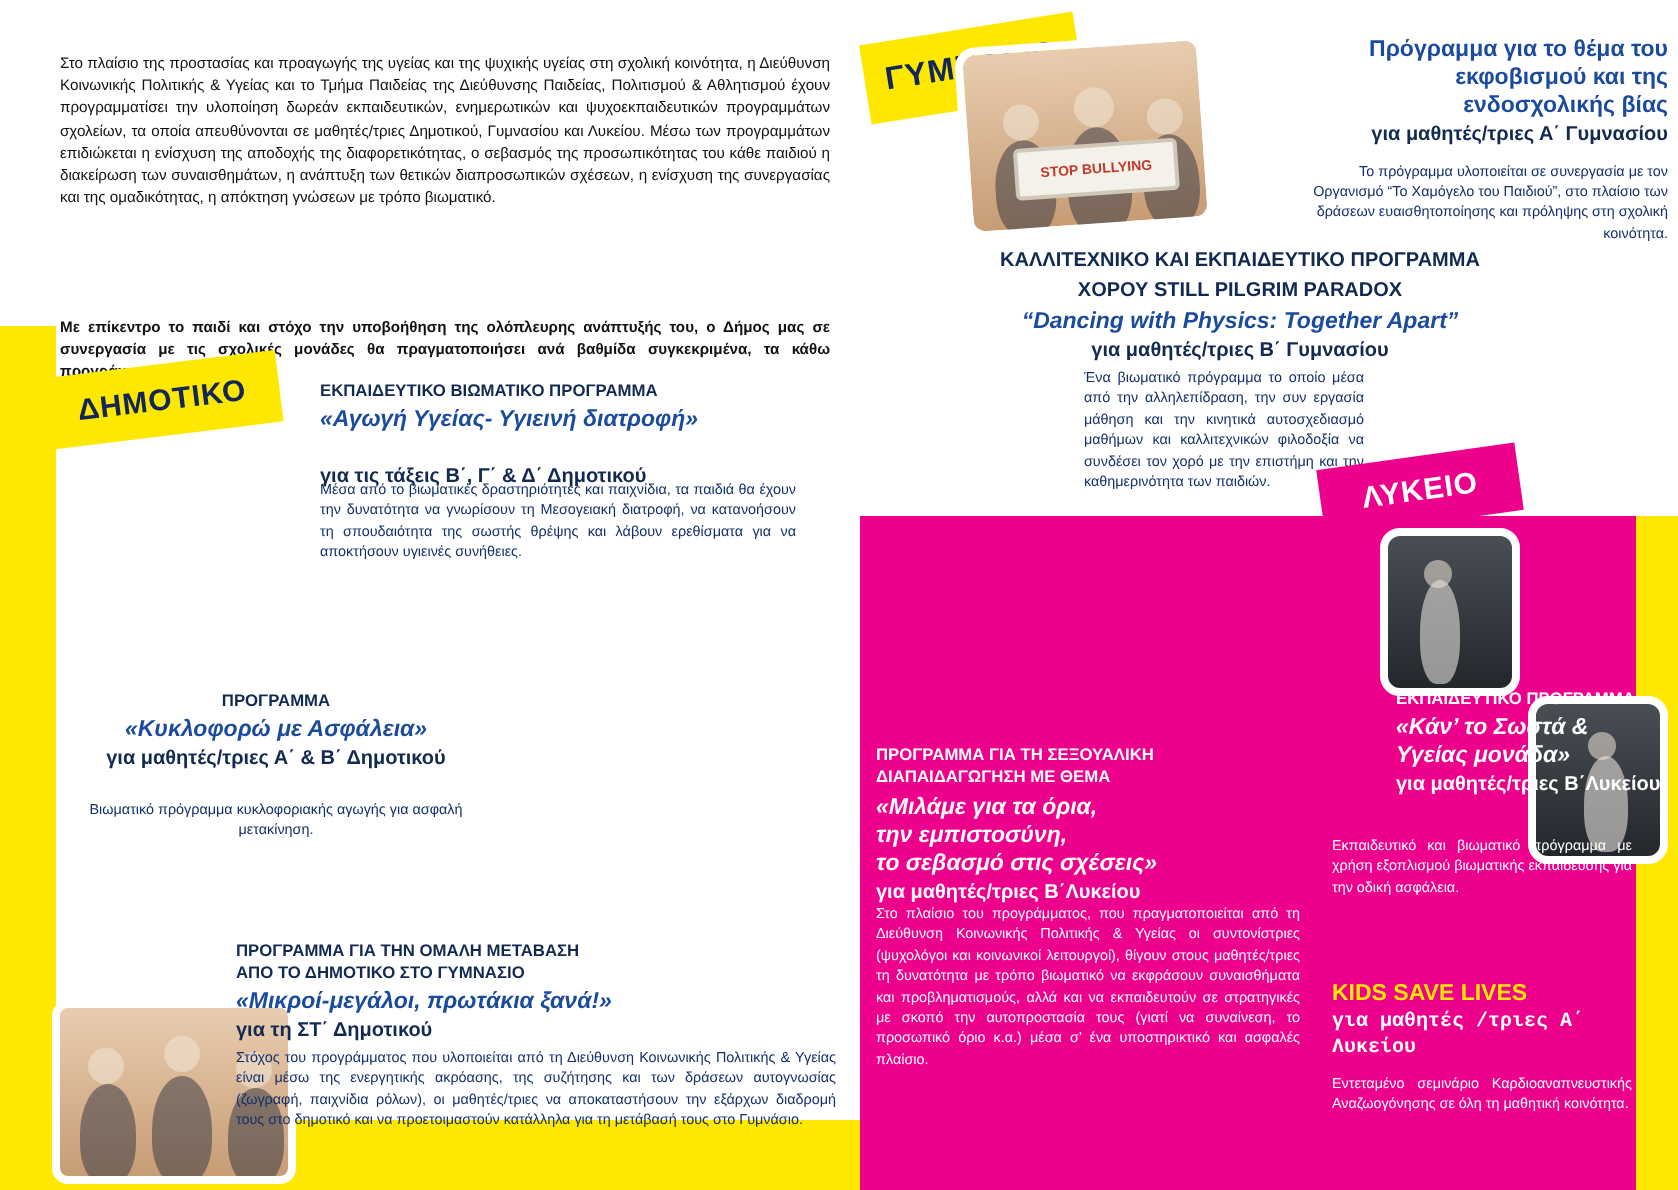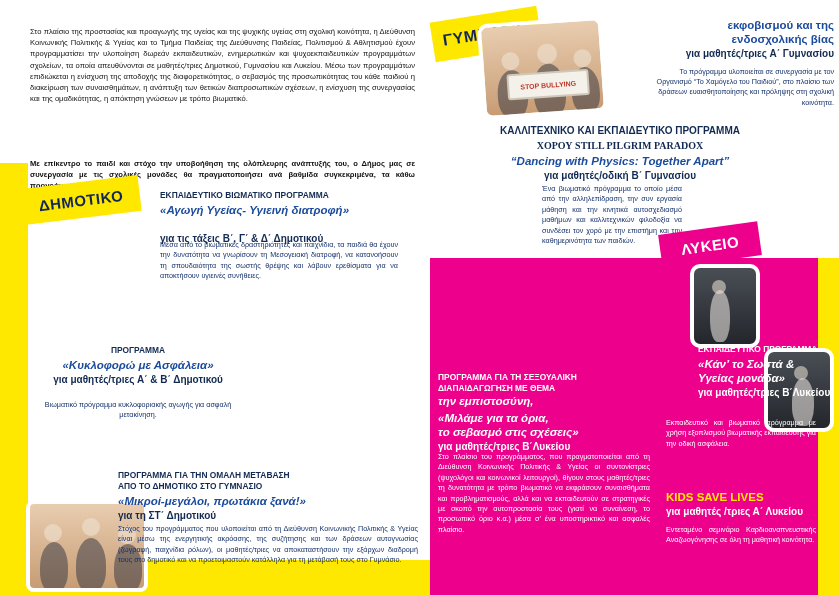--- a/index.html
+++ b/index.html
@@ -69,31 +69,32 @@
   <div class="fig" style="left:48px;top:40px;width:32px;height:54px;"></div>
   <div class="fig" style="left:86px;top:46px;width:28px;height:46px;"></div>
   <div class="fig2" style="left:18px;top:26px;width:18px;height:18px;"></div>
   <div class="fig2" style="left:54px;top:20px;width:20px;height:20px;"></div>
   <div class="fig2" style="left:90px;top:28px;width:18px;height:18px;"></div>
   <div style="position:absolute;left:22px;top:48px;width:78px;height:22px;background:#f4f1ea;border:2px solid #cfc8b8;border-radius:3px;
               font-size:7px;font-weight:bold;color:#c0392b;display:flex;align-items:center;justify-content:center;text-align:center;">STOP BULLYING</div>
 </div>
 
 <div class="pg" style="left:608px;top:18px;width:226px;">
+  <div class="h-lg title-blue right">Πρόγραμμα για το θέμα του</div>
   <div class="h-lg title-blue right">εκφοβισμού και της</div>
   <div class="h-lg title-blue right">ενδοσχολικής βίας</div>
   <div class="h-md title-dark right" style="margin-top:2px;">για μαθητές/τριες Α΄ Γυμνασίου</div>
   <div class="body-sm right" style="margin-top:6px;color:#13306b;margin-left:37px;">Το πρόγραμμα υλοποιείται σε συνεργασία με τον Οργανισμό “Το Χαμόγελο του Παιδιού”, στο πλαίσιο των δράσεων ευαισθητοποίησης και πρόληψης στη σχολική κοινότητα.</div>
 </div>
 
 <div class="pg" style="left:419px;top:125px;width:402px;">
   <div class="h-md title-dark center">ΚΑΛΛΙΤΕΧΝΙΚΟ ΚΑΙ ΕΚΠΑΙΔΕΥΤΙΚΟ ΠΡΟΓΡΑΜΜΑ</div>
-  <div class="h-md title-dark center" style="margin-top:2px;font-family:Liberation Serif, serif;">ΧΟΡΟΥ STILL PILGRIM PARADOX</div>
+  <div class="h-md title-dark center" style="margin-top:2px;">ΧΟΡΟΥ STILL PILGRIM PARADOX</div>
   <div class="h-lg title-blue center ital" style="margin-top:2px;">“Dancing with Physics: Together Apart”</div>
-  <div class="h-md title-dark center" style="margin-top:2px;">για μαθητές/οδική Β΄ Γυμνασίου</div>
+  <div class="h-md title-dark center" style="margin-top:2px;">για μαθητές/τριες Β΄ Γυμνασίου</div>
 </div>
 
 <div class="pg photo rounded frame-white ph-dark" style="left:690px;top:168px;width:70px;height:84px;">
   <div class="fig" style="left:16px;top:22px;width:20px;height:52px;background:rgba(230,225,220,.6);"></div>
   <div class="fig2" style="left:18px;top:12px;width:14px;height:14px;"></div>
 </div>
 <div class="pg photo rounded frame-white ph-dark" style="left:764px;top:168px;width:70px;height:84px;">
   <div class="fig" style="left:24px;top:26px;width:22px;height:48px;background:rgba(230,225,220,.6);"></div>
   <div class="fig2" style="left:26px;top:14px;width:14px;height:14px;"></div>
 </div>
@@ -130,32 +131,32 @@
   <div class="h-lg title-blue ital" style="margin-top:2px;">«Μικροί-μεγάλοι, πρωτάκια ξανά!»</div>
   <div class="h-md title-dark" style="margin-top:2px;">για τη ΣΤ΄ Δημοτικού</div>
 </div>
 <div class="pg body-sm just" style="left:118px;top:524px;width:300px;color:#13306b;">Στόχος του προγράμματος που υλοποιείται από τη Διεύθυνση Κοινωνικής Πολιτικής &amp; Υγείας είναι μέσω της ενεργητικής ακρόασης, της συζήτησης και των δράσεων αυτογνωσίας (ζωγραφή, παιχνίδια ρόλων), οι μαθητές/τριες να αποκαταστήσουν την εξάρχων διαδρομή τους στο δημοτικό και να προετοιμαστούν κατάλληλα για τη μετάβασή τους στο Γυμνάσιο.</div>
 
 <div class="pg sticker sticker-magenta" style="left:660px;top:228px;width:100px;height:34px;font-size:15px;transform:rotate(-8deg);">ΛΥΚΕΙΟ</div>
 
 <div class="pg" style="left:438px;top:372px;width:212px;">
   <div class="h-sm white">ΠΡΟΓΡΑΜΜΑ ΓΙΑ ΤΗ ΣΕΞΟΥΑΛΙΚΗ</div>
   <div class="h-sm white">ΔΙΑΠΑΙΔΑΓΩΓΗΣΗ ΜΕ ΘΕΜΑ</div>
+  <div class="h-lg white ital" style="margin-top:3px;">«Μιλάμε για τα όρια,</div>
   <div class="h-lg white ital">την εμπιστοσύνη,</div>
-  <div class="h-lg white ital" style="margin-top:3px;">«Μιλάμε για τα όρια,</div>
   <div class="h-lg white ital">το σεβασμό στις σχέσεις»</div>
   <div class="h-md white" style="margin-top:2px;">για μαθητές/τριες Β΄Λυκείου</div>
 </div>
 <div class="pg body-sm just white" style="left:438px;top:452px;width:212px;">Στο πλαίσιο του προγράμματος, που πραγματοποιείται από τη Διεύθυνση Κοινωνικής Πολιτικής &amp; Υγείας οι συντονίστριες (ψυχολόγοι και κοινωνικοί λειτουργοί), θίγουν στους μαθητές/τριες τη δυνατότητα με τρόπο βιωματικό να εκφράσουν συναισθήματα και προβληματισμούς, αλλά και να εκπαιδευτούν σε στρατηγικές με σκοπό την αυτοπροστασία τους (γιατί να συναίνεση, το προσωπικό όριο κ.α.) μέσα σ’ ένα υποστηρικτικό και ασφαλές πλαίσιο.</div>
 
 <div class="pg" style="left:666px;top:344px;width:150px;margin-left:32px;">
   <div class="h-sm white">ΕΚΠΑΙΔΕΥΤΙΚΟ ΠΡΟΓΡΑΜΜΑ</div>
   <div class="h-lg white ital" style="margin-top:2px;">«Κάν’ το Σωστά &amp;</div>
   <div class="h-lg white ital">Υγείας μονάδα»</div>
   <div class="h-md white" style="margin-top:2px;">για μαθητές/τριες Β΄Λυκείου</div>
 </div>
 <div class="pg body-sm just white" style="left:666px;top:418px;width:150px;">Εκπαιδευτικό και βιωματικό πρόγραμμα με χρήση εξοπλισμού βιωματικής εκπαίδευσης για την οδική ασφάλεια.</div>
 
 <div class="pg" style="left:666px;top:490px;width:150px;">
   <div class="h-lg" style="color:#ffe800;">KIDS SAVE LIVES</div>
-  <div class="h-md white" style="margin-top:2px;">για μαθητές /τριες Α΄ Λυκείου</div>
+  <div class="h-md white" style="margin-top:2px;font-family:Liberation Mono, monospace;">για μαθητές /τριες Α΄ Λυκείου</div>
   <div class="body-sm white just" style="margin-top:6px;">Εντεταμένο σεμινάριο Καρδιοαναπνευστικής Αναζωογόνησης σε όλη τη μαθητική κοινότητα.</div>
 </div>
 
 </body></html>

